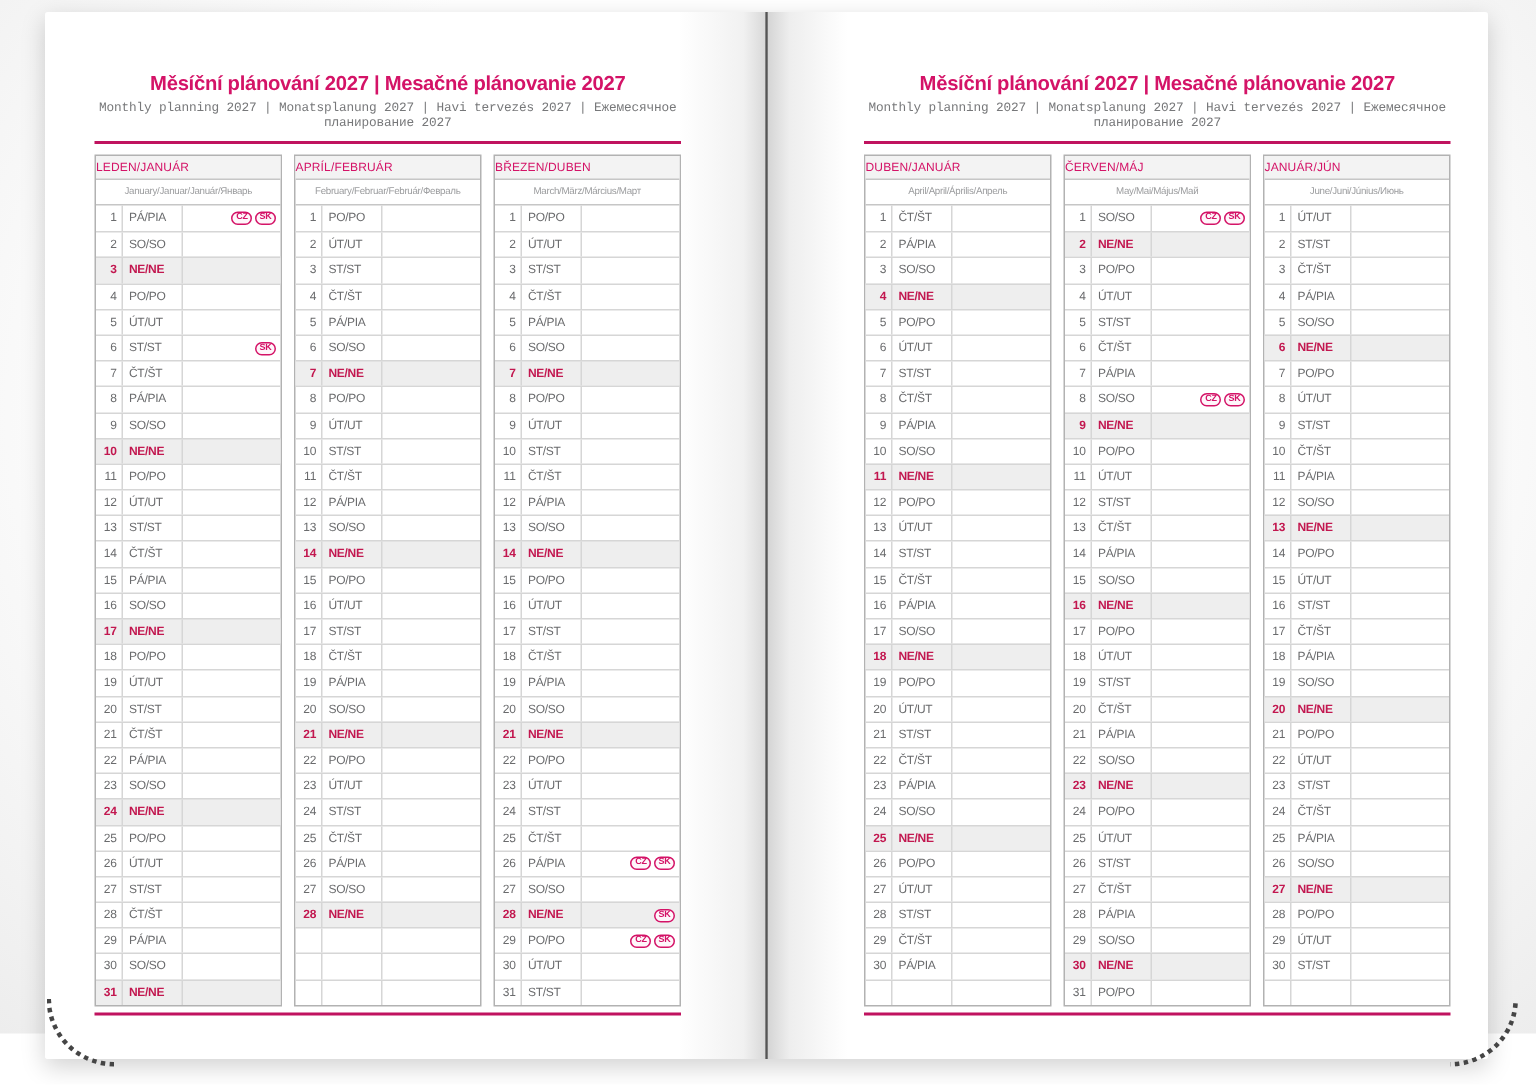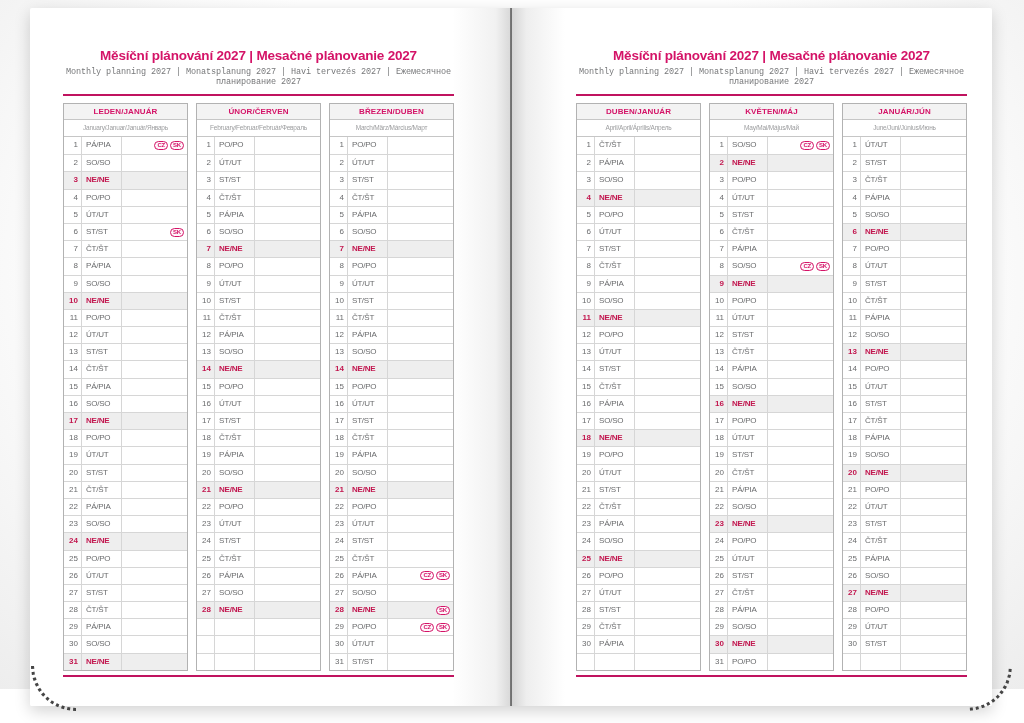--- a/index.html
+++ b/index.html
@@ -16,21 +16,21 @@
   .page-left .content{margin-left:33px;}
   .page-right .content{margin-left:64px;}
 
   .page-title{font-size:13.5px;font-weight:bold;color:var(--accent);text-align:center;letter-spacing:-.2px;}
   .page-subtitle{font-size:8.5px;color:var(--subtitle-gray);text-align:center;margin-top:4px;letter-spacing:-.1px;font-family:Liberation Mono, monospace;}
   .rule{height:2px;background:var(--rule);margin-top:7px;}
   .months{display:flex;gap:8px;margin-top:7px;}
   .rule-bottom{height:2px;background:var(--rule);margin-top:4px;}
 
   .month{width:125px;box-sizing:border-box;border:1px solid var(--outer-border);background:#fff;}
-  .m-head{height:15px;line-height:15px;text-align:center;font-size:8px;font-weight:bold;
+  .m-head{height:15px;line-height:15px;text-align:left;font-size:8px;font-weight:normal;
     color:var(--accent);background:var(--header-bg);border-bottom:1px solid #c6c6c6;letter-spacing:.1px;}
   .m-sub{height:16px;line-height:16px;text-align:center;font-size:6.5px;color:var(--subhead-gray);
     border-bottom:1px solid #c6c6c6;letter-spacing:-.2px;white-space:nowrap;overflow:hidden;}
   .mrow{height:17.2px;display:flex;box-sizing:border-box;align-items:stretch;}
   .mrow + .mrow{border-top:1px solid var(--row-border);}
   .mrow.sun{background:var(--sunday-bg);}
   .c-num{width:18px;box-sizing:border-box;border-right:1px solid var(--row-border);
     font-size:8px;color:var(--text-gray);text-align:right;padding-right:3px;line-height:16px;}
   .c-day{width:40px;box-sizing:border-box;border-right:1px solid var(--row-border);
     font-size:8px;color:var(--text-gray);padding-left:4px;line-height:16px;letter-spacing:-.2px;}
@@ -213,21 +213,21 @@
                 <div class="c-day">SO/SO</div>
                 <div class="c-note"></div>
               </div>
               <div class="mrow sun">
                 <div class="c-num">31</div>
                 <div class="c-day">NE/NE</div>
                 <div class="c-note"></div>
               </div>
             </div>
             <div class="month">
-              <div class="m-head">ÚNOR/ČERVEN</div>
+              <div class="m-head">APRÍL/FEBRUÁR</div>
               <div class="m-sub">February/Februar/Február/Февраль</div>
               <div class="mrow">
                 <div class="c-num">1</div>
                 <div class="c-day">PO/PO</div>
                 <div class="c-note"></div>
               </div>
               <div class="mrow">
                 <div class="c-num">2</div>
                 <div class="c-day">ÚT/UT</div>
                 <div class="c-note"></div>
@@ -711,21 +711,21 @@
                 <div class="c-day">PÁ/PIA</div>
                 <div class="c-note"></div>
               </div>
               <div class="mrow">
                 <div class="c-num"></div>
                 <div class="c-day"></div>
                 <div class="c-note"></div>
               </div>
             </div>
             <div class="month">
-              <div class="m-head">KVĚTEN/MÁJ</div>
+              <div class="m-head">ČERVEN/MÁJ</div>
               <div class="m-sub">May/Mai/Május/Май</div>
               <div class="mrow">
                 <div class="c-num">1</div>
                 <div class="c-day">SO/SO</div>
                 <div class="c-note">
                   <span class="badge">CZ</span>
                   <span class="badge">SK</span>
                 </div>
               </div>
               <div class="mrow sun">

